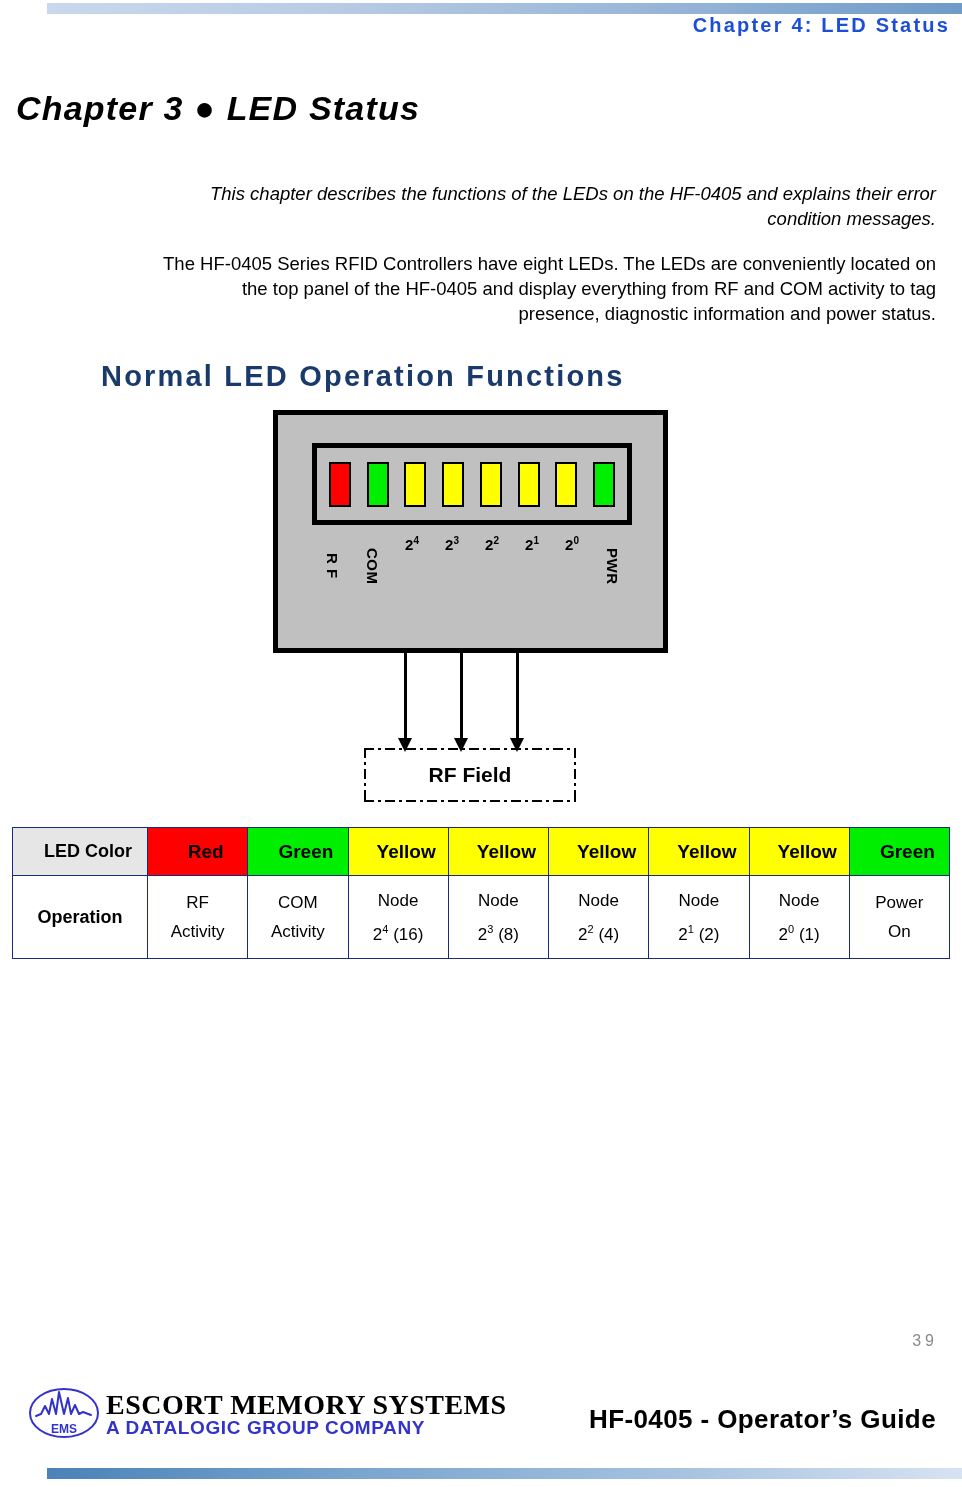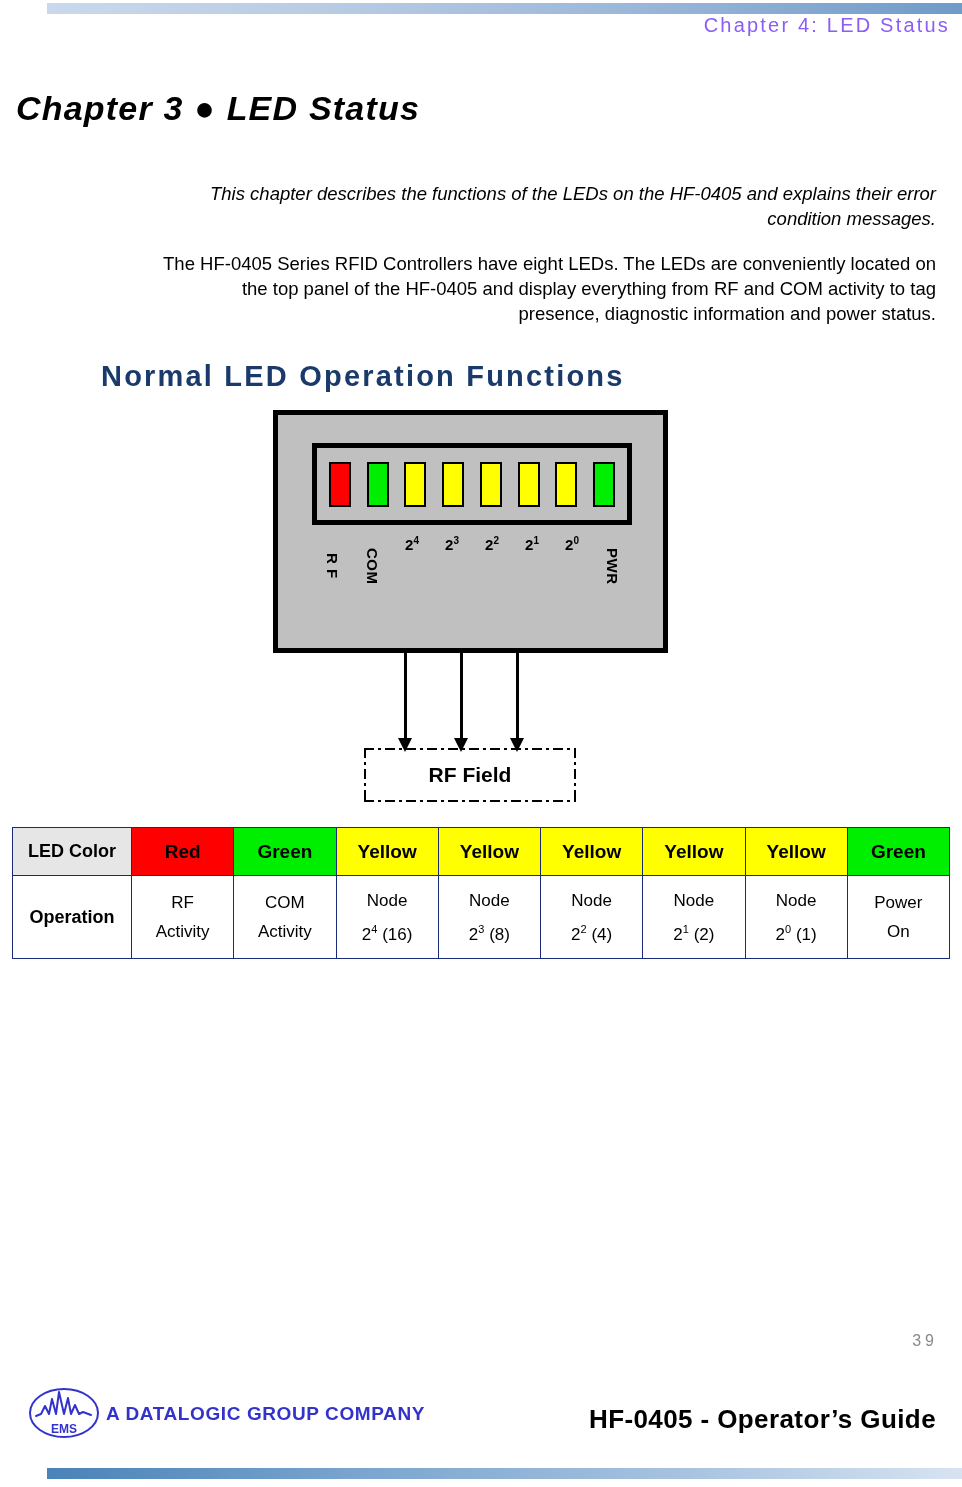--- a/index.html
+++ b/index.html
@@ -24,23 +24,24 @@
     width: 915px;
     height: 11px;
     background: linear-gradient(to right, #c9d8ec 0%, #b9cce4 30%, #95b3d7 70%, #6f9bc8 100%);
   }
   .running-head {
     position: absolute;
     right: 12px;
     top: 14px;
     font-size: 20px;
     letter-spacing: 2.2px;
-    color: #8b5cf6;
+    color: #1d4ed8;
     font-family: "Liberation Sans", sans-serif;
     white-space: nowrap;
+    font-weight: bold;
   }
 
   
   .chapter-title {
     position: absolute;
     left: 16px;
     top: 66px;
     font-size: 34px;
     font-weight: bold;
     font-style: italic;
@@ -198,20 +199,21 @@
     border: 1.5px solid #1a2a7a;
     text-align: center;
     vertical-align: middle;
     font-size: 17px;
     padding: 0;
   }
   .led-table .hdr-cell {
     height: 47px;
     font-weight: bold;
     font-size: 19px;
+    padding-left: 16px;
   }
   .led-table .rowlabel {
     background: #e6e6e6;
     font-weight: bold;
     font-size: 18px;
   }
   .led-table .fn-cell {
     background: #ffffff;
     height: 82px;
     line-height: 29px;
@@ -351,18 +353,19 @@
 
 <div class="page-number">39</div>
 
 <div class="logo-wrap">
   <svg class="logo-mark" viewBox="0 0 72 54">
     <ellipse cx="36" cy="27" rx="34" ry="24" fill="none" stroke="#3333cc" stroke-width="2"></ellipse>
     <path d="M8 30 L13 28 L17 20 L21 28 L24 13 L28 28 L31 6 L36 28 L40 12 L43 28 L47 19 L51 28 L55 26 L63 29" fill="none" stroke="#3333cc" stroke-width="2" stroke-linejoin="round" stroke-linecap="round"></path>
     <text x="36" y="47" text-anchor="middle" font-family="Liberation Sans, sans-serif" font-size="12" font-weight="bold" fill="#3333cc">EMS</text>
   </svg>
   <div class="logo-text">
+    <div class="logo-title">ESCORT MEMORY SYSTEMS</div>
     <div class="logo-sub">A DATALOGIC GROUP COMPANY</div>
   </div>
 </div>
 
 <div class="footer-guide">HF-0405 - Operator’s Guide</div>
 <div class="bottom-rule"></div>
 
 </body></html>

